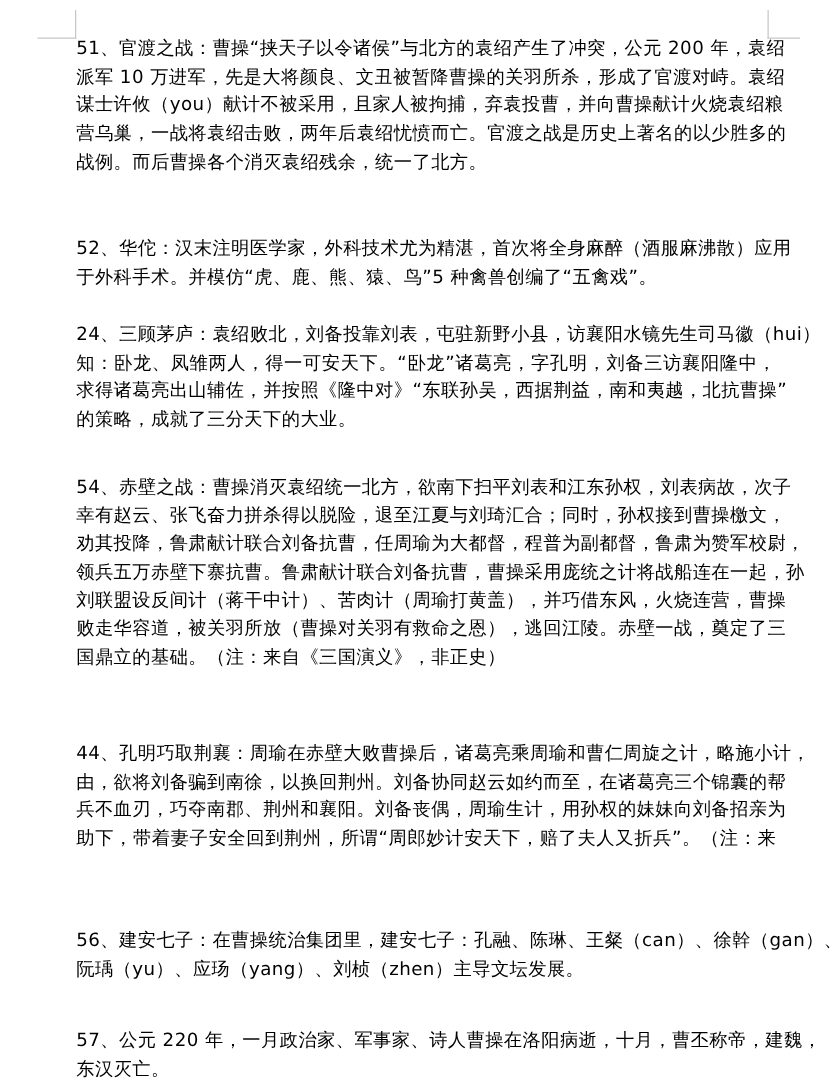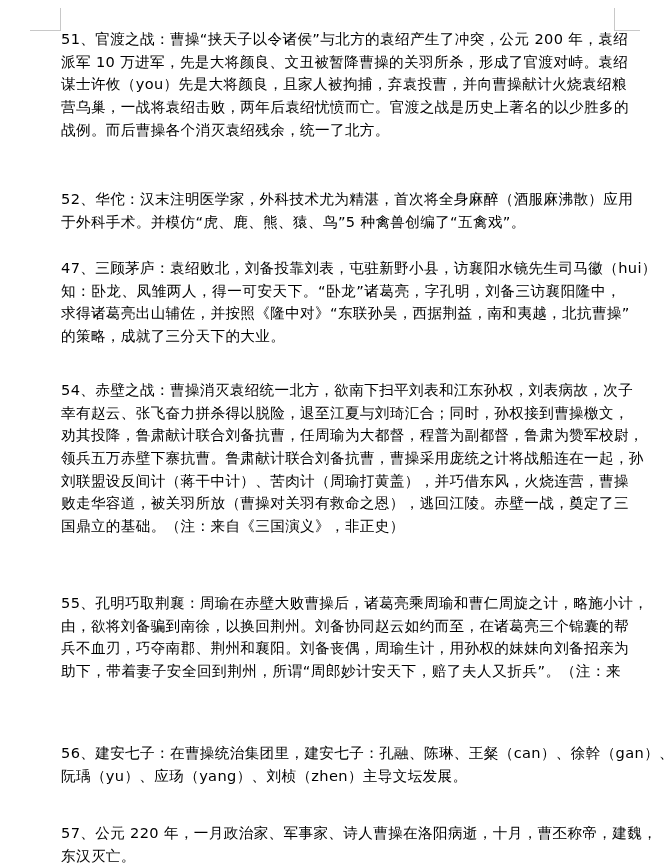--- a/index.html
+++ b/index.html
@@ -21,49 +21,49 @@
 
 <div class="page">
   <div class="crop crop-lv"></div>
   <div class="crop crop-lh"></div>
   <div class="crop crop-rv"></div>
   <div class="crop crop-rh"></div>
 
   <div class="para" style="top:28px">
     <span class="line">51、官渡之战：曹操“挟天子以令诸侯”与北方的袁绍产生了冲突，公元 200 年，袁绍</span>
     <span class="line">派军 10 万进军，先是大将颜良、文丑被暂降曹操的关羽所杀，形成了官渡对峙。袁绍</span>
-    <span class="line">谋士许攸（you）先是大将颜良，且家人被拘捕，弃袁投曹，并向曹操献计火烧袁绍粮</span>
+    <span class="line">谋士许攸（you）献计不被采用，且家人被拘捕，弃袁投曹，并向曹操献计火烧袁绍粮</span>
     <span class="line">营乌巢，一战将袁绍击败，两年后袁绍忧愤而亡。官渡之战是历史上著名的以少胜多的</span>
     <span class="line last">战例。而后曹操各个消灭袁绍残余，统一了北方。</span>
   </div>
 
   <div class="para" style="top:188px">
     <span class="line">52、华佗：汉末注明医学家，外科技术尤为精湛，首次将全身麻醉（酒服麻沸散）应用</span>
     <span class="line last">于外科手术。并模仿“虎、鹿、熊、猿、鸟”5 种禽兽创编了“五禽戏”。</span>
   </div>
 
   <div class="para" style="top:257px">
-    <span class="line">47、三顾茅庐：袁绍败北，刘备投靠刘表，屯驻新野小县，访襄阳水镜先生司马徽（hui）</span>
+    <span class="line">24、三顾茅庐：袁绍败北，刘备投靠刘表，屯驻新野小县，访襄阳水镜先生司马徽（hui）</span>
     <span class="line">知：卧龙、凤雏两人，得一可安天下。“卧龙”诸葛亮，字孔明，刘备三访襄阳隆中，</span>
     <span class="line">求得诸葛亮出山辅佐，并按照《隆中对》“东联孙吴，西据荆益，南和夷越，北抗曹操”</span>
     <span class="line last">的策略，成就了三分天下的大业。</span>
   </div>
 
   <div class="para" style="top:379px">
     <span class="line">54、赤壁之战：曹操消灭袁绍统一北方，欲南下扫平刘表和江东孙权，刘表病故，次子</span>
     <span class="line">幸有赵云、张飞奋力拼杀得以脱险，退至江夏与刘琦汇合；同时，孙权接到曹操檄文，</span>
     <span class="line">劝其投降，鲁肃献计联合刘备抗曹，任周瑜为大都督，程普为副都督，鲁肃为赞军校尉，</span>
     <span class="line">领兵五万赤壁下寨抗曹。鲁肃献计联合刘备抗曹，曹操采用庞统之计将战船连在一起，孙</span>
     <span class="line">刘联盟设反间计（蒋干中计）、苦肉计（周瑜打黄盖），并巧借东风，火烧连营，曹操</span>
     <span class="line">败走华容道，被关羽所放（曹操对关羽有救命之恩），逃回江陵。赤壁一战，奠定了三</span>
     <span class="line last">国鼎立的基础。（注：来自《三国演义》，非正史）</span>
   </div>
 
   <div class="para" style="top:592px">
-    <span class="line">55、孔明巧取荆襄：周瑜在赤壁大败曹操后，诸葛亮乘周瑜和曹仁周旋之计，略施小计，</span>
+    <span class="line">44、孔明巧取荆襄：周瑜在赤壁大败曹操后，诸葛亮乘周瑜和曹仁周旋之计，略施小计，</span>
     <span class="line">由，欲将刘备骗到南徐，以换回荆州。刘备协同赵云如约而至，在诸葛亮三个锦囊的帮</span>
     <span class="line">兵不血刃，巧夺南郡、荆州和襄阳。刘备丧偶，周瑜生计，用孙权的妹妹向刘备招亲为</span>
     <span class="line">助下，带着妻子安全回到荆州，所谓“周郎妙计安天下，赔了夫人又折兵”。（注：来</span>
   </div>
 
   <div class="para" style="top:742px">
     <span class="line">56、建安七子：在曹操统治集团里，建安七子：孔融、陈琳、王粲（can）、徐幹（gan）、</span>
     <span class="line last">阮瑀（yu）、应玚（yang）、刘桢（zhen）主导文坛发展。</span>
   </div>
 

